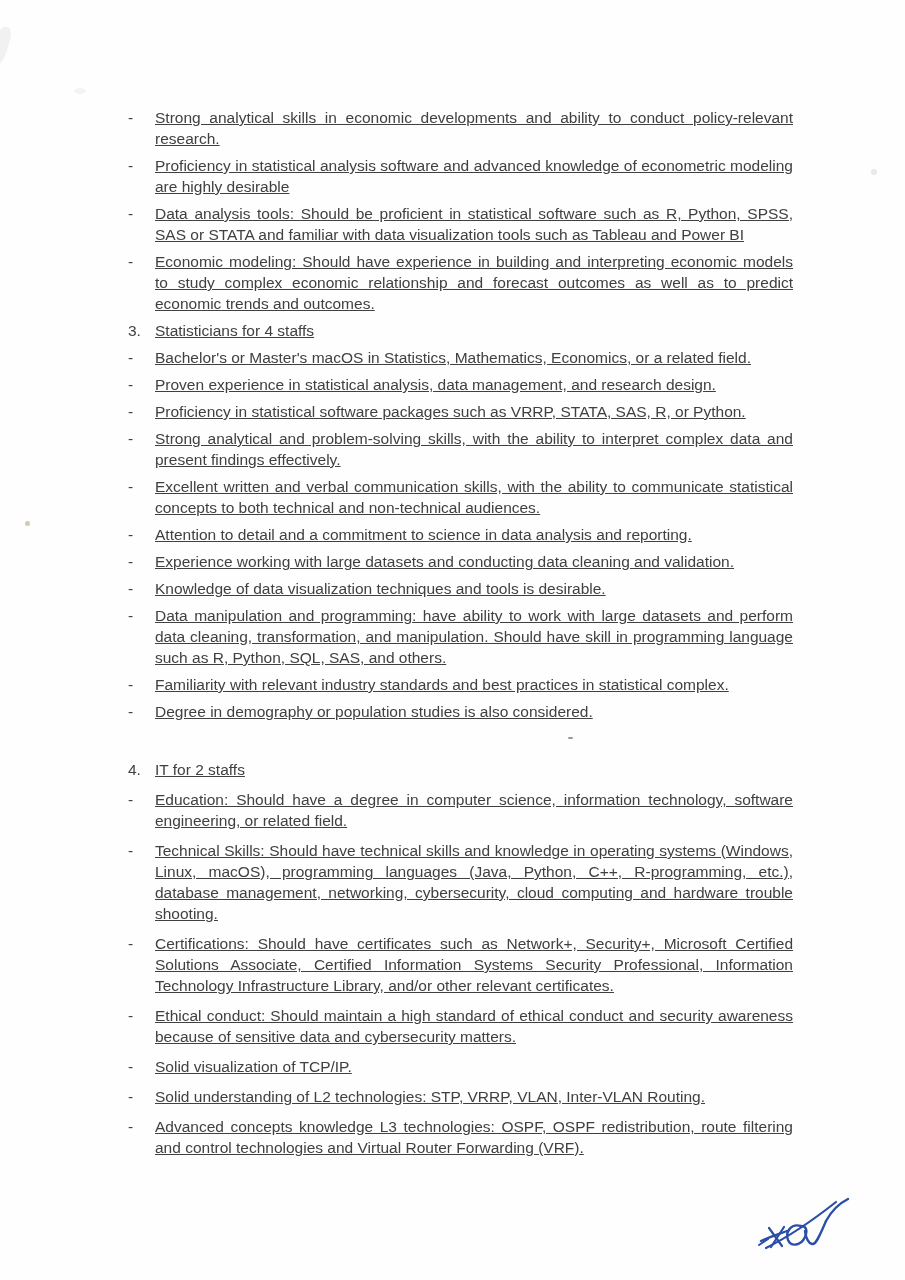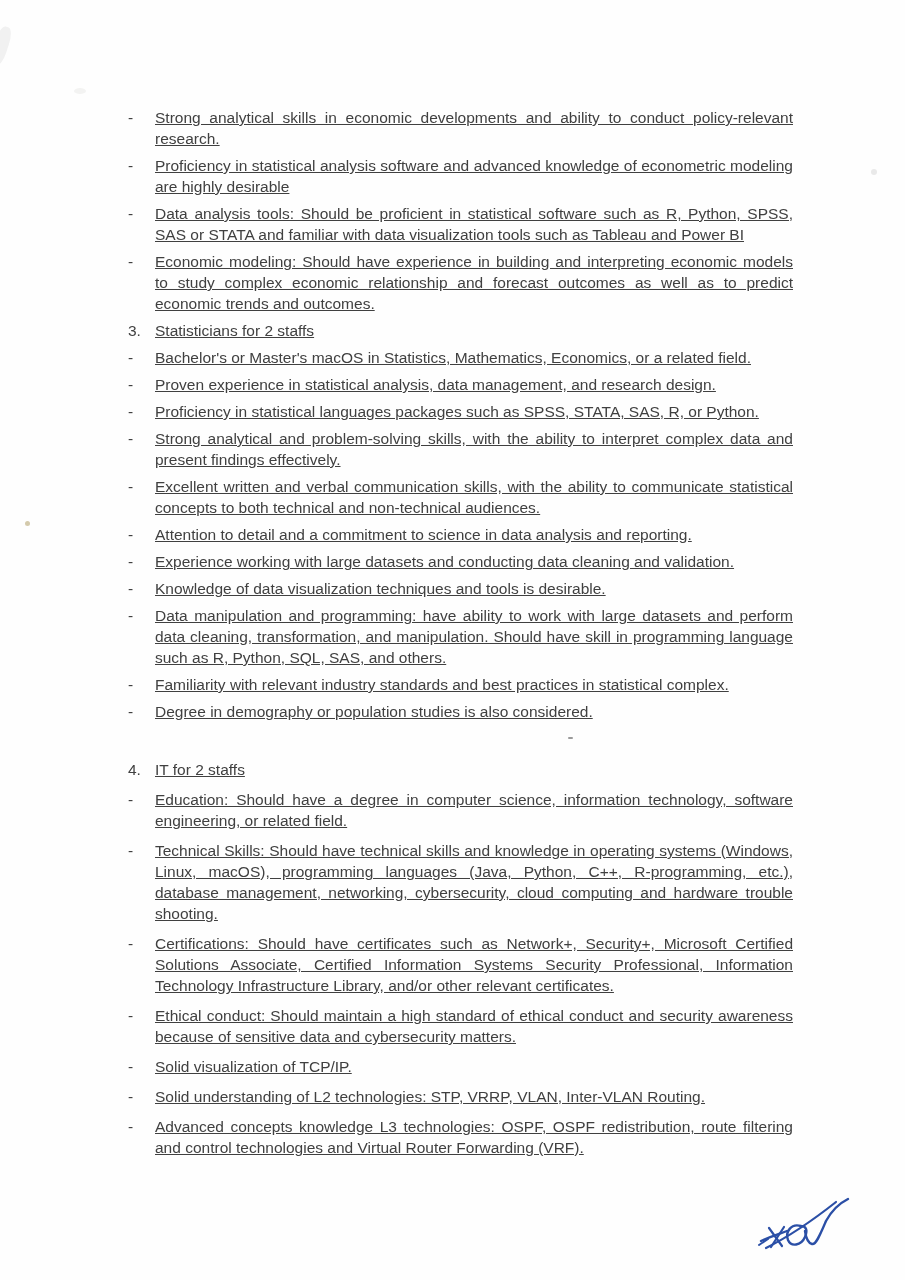--- a/index.html
+++ b/index.html
@@ -102,33 +102,33 @@
       <div class="item bullet">
         <span class="marker">-</span>
         <span class="text">Data analysis tools: Should be proficient in statistical software such as R, Python, SPSS, SAS or STATA and familiar with data visualization tools such as Tableau and Power BI</span>
       </div>
       <div class="item bullet">
         <span class="marker">-</span>
         <span class="text">Economic modeling: Should have experience in building and interpreting economic models to study complex economic relationship and forecast outcomes as well as to predict economic trends and outcomes.</span>
       </div>
       <div class="item numbered">
         <span class="marker">3.</span>
-        <span class="text">Statisticians for 2 staffs</span>
+        <span class="text">Statisticians for 4 staffs</span>
       </div>
       <div class="item bullet">
         <span class="marker">-</span>
         <span class="text">Bachelor's or Master's macOS in Statistics, Mathematics, Economics, or a related field.</span>
       </div>
       <div class="item bullet">
         <span class="marker">-</span>
         <span class="text">Proven experience in statistical analysis, data management, and research design.</span>
       </div>
       <div class="item bullet">
         <span class="marker">-</span>
-        <span class="text">Proficiency in statistical languages packages such as SPSS, STATA, SAS, R, or Python.</span>
+        <span class="text">Proficiency in statistical software packages such as VRRP, STATA, SAS, R, or Python.</span>
       </div>
       <div class="item bullet">
         <span class="marker">-</span>
         <span class="text">Strong analytical and problem-solving skills, with the ability to interpret complex data and present findings effectively.</span>
       </div>
       <div class="item bullet">
         <span class="marker">-</span>
         <span class="text">Excellent written and verbal communication skills, with the ability to communicate statistical concepts to both technical and non-technical audiences.</span>
       </div>
       <div class="item bullet">

